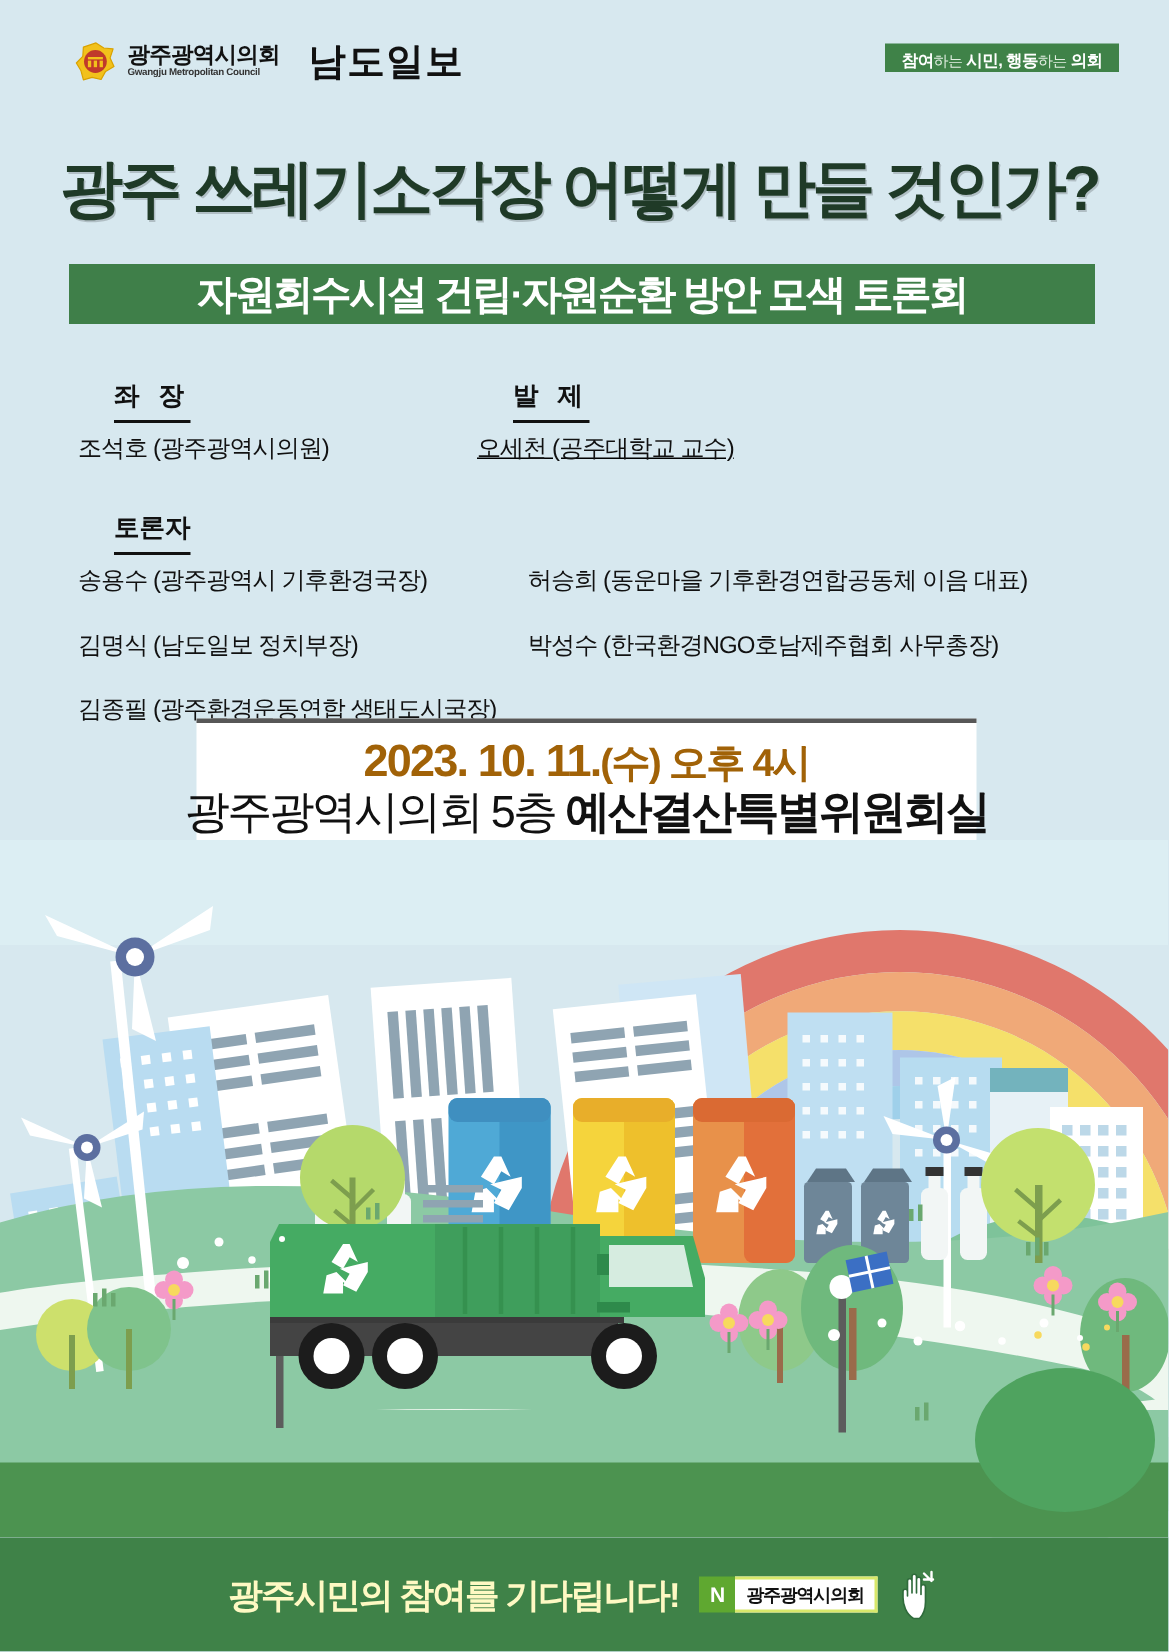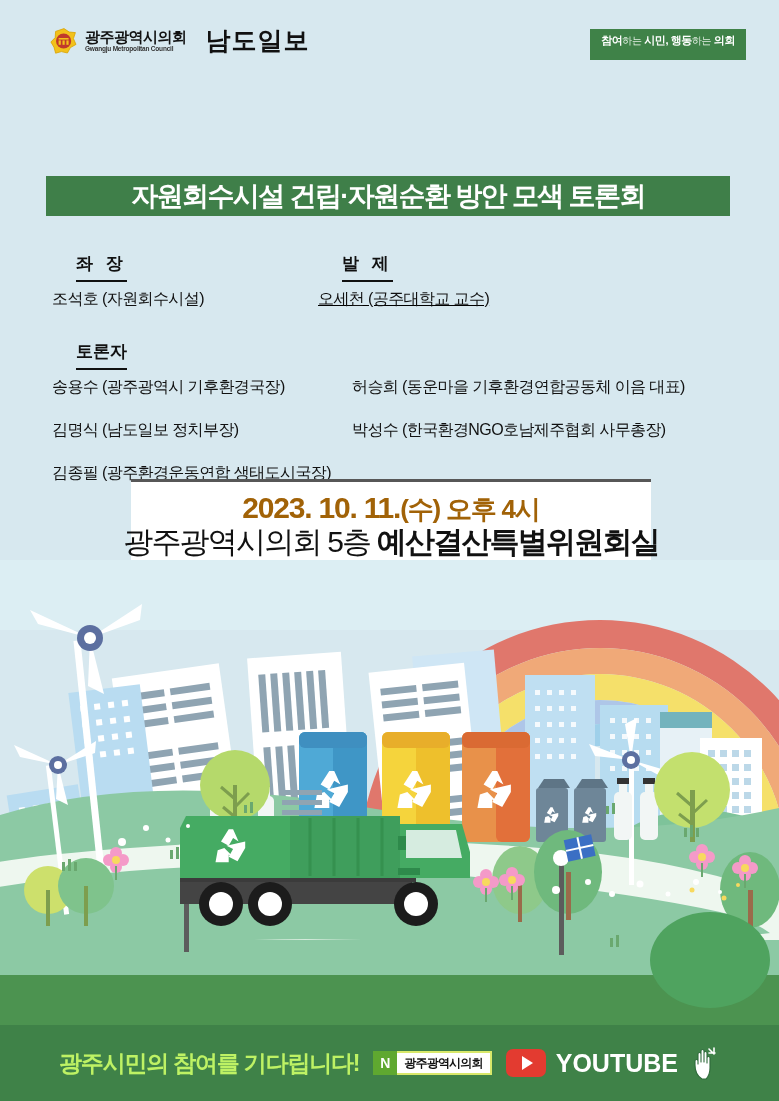--- a/index.html
+++ b/index.html
@@ -38,21 +38,21 @@
     font-size: 6.5px; font-weight: bold; color: #333; letter-spacing: -0.2px;
     display: block; margin-top: 2px;
   }
   .paper-name {
     font-size: 25px; font-weight: bold; color: #111;
     letter-spacing: 1px; margin-left: 12px;
   }
   .slogan-badge {
     position: absolute; right: 33px; top: 7px;
     background: #3f8248; color: #fff;
-    padding: 4px 11px 12px; font-size: 11px; font-weight: bold;
+    padding: 4px 11px 0; font-size: 11px; font-weight: bold;
     letter-spacing: -0.4px; white-space: nowrap;
   }
   .slogan-badge .thin { font-weight: normal; font-size: 10px; color: #e2eee2; }
 
   
   .main-title {
     position: absolute; left: 40px; top: 98px;
     font-size: 42px; font-weight: bold; color: #1f3a27;
     letter-spacing: -2.5px; white-space: nowrap;
     text-shadow: 1px 1px 0 rgba(0,0,0,0.18);
@@ -121,21 +121,21 @@
   }
   .illo svg { display: block; }
 
   
   .footer {
     position: absolute; left: 0; bottom: 0; width: 779px; height: 76px;
     background: #3f8248;
     display: flex; align-items: center; justify-content: center; gap: 14px;
   }
   .footer-text {
-    color: #bef264; font-size: 23px; font-weight: bold; letter-spacing: -1.2px;
+    color: #fef9c3; font-size: 23px; font-weight: bold; letter-spacing: -1.2px;
     white-space: nowrap;
   }
   .naver-badge { display: flex; align-items: stretch; height: 24px; }
   .naver-n {
     background: #5fa830; color: #fff; font-weight: bold; font-size: 14px;
     width: 24px; display: flex; align-items: center; justify-content: center;
   }
   .naver-label {
     background: #fff; color: #111; font-size: 12px; font-weight: bold;
     padding: 0 7px; display: flex; align-items: center;
@@ -179,29 +179,30 @@
         <span class="council-ko">광주광역시의회</span>
         <span class="council-en">Gwangju Metropolitan Council</span>
       </span>
       <span class="paper-name">남도일보</span>
     </div>
     <div class="slogan-badge">
       <span>참여</span><span class="thin">하는</span><span> 시민, 행동</span><span class="thin">하는</span><span> 의회</span>
     </div>
   </div>
 
+  <div class="main-title">광주 쓰레기소각장 어떻게 만들 것인가?</div>
   <div class="subtitle-bar">
     <span>자원회수시설 건립·자원순환 방안 모색 토론회</span>
   </div>
 
   <div class="people">
 
     <div class="role-col role-chair">
       <div class="role-head">좌 장</div>
-      <div class="role-line">조석호 (자원회수시설)</div>
+      <div class="role-line">조석호 (광주광역시의원)</div>
     </div>
 
     <div class="role-col role-present">
       <div class="role-head">발 제</div>
       <div class="role-line">오세천 (공주대학교 교수)</div>
     </div>
 
     <div class="panel">
       <div class="role-head tight">토론자</div>
       <div class="panel-grid">
@@ -739,26 +740,20 @@
   </div>
 
   <div class="footer">
     <div class="footer-text">광주시민의 참여를 기다립니다!</div>
 
     <div class="naver-badge">
       <span class="naver-n">N</span>
       <span class="naver-label">광주광역시의회</span>
     </div>
 
-    <div class="yt-badge">
-      <span class="yt-play">
-          <span class="tri"></span>
-        </span>
-      <span class="yt-word">YOUTUBE</span>
-    </div>
 
     <span class="cursor-hand">
       <svg width="28" height="34" viewBox="0 0 28 34">
         <path d="M10 33 C5 30 3 24 3 19 L3 15 C3 13 6 13 6 15 L6 18 L6 8 C6 6 9 6 9 8 L9 16 L9 5 C9 3 12 3 12 5 L12 16 L12 7 C12 5 15 5 15 7 L15 17 L15 12 C15 10 18 10 18 12 L18 22 C18 28 16 31 14 33 Z" fill="#ffffff" stroke="#2f6b3b" stroke-width="1.1" stroke-linejoin="round"></path>
         <path d="M17 3 L22 8 M22 2 L22 7 M17 7 L23 7" stroke="#ffffff" stroke-width="1.6" fill="none" stroke-linecap="round"></path>
       </svg>
     </span>
   </div>
 
 </div>

